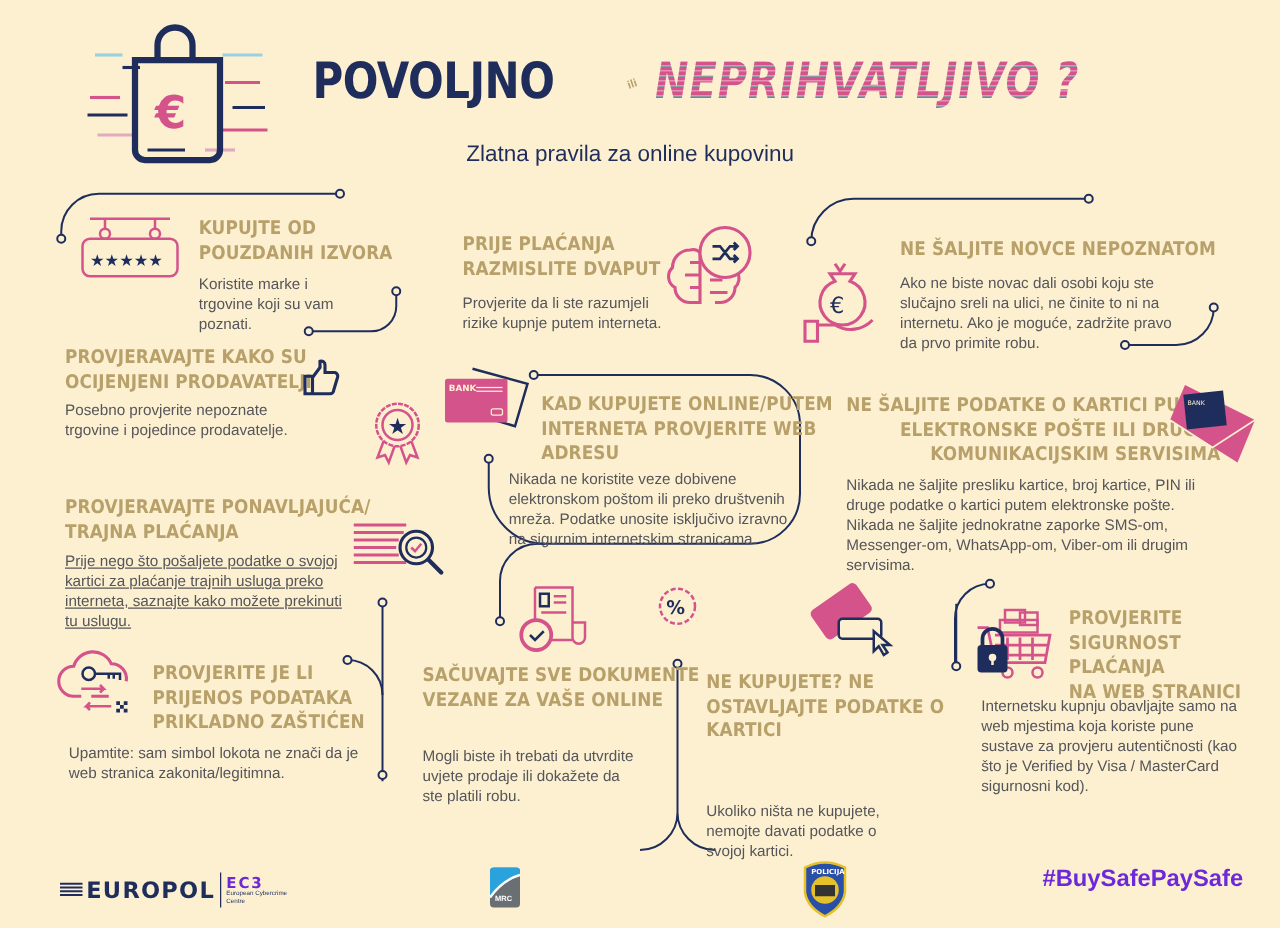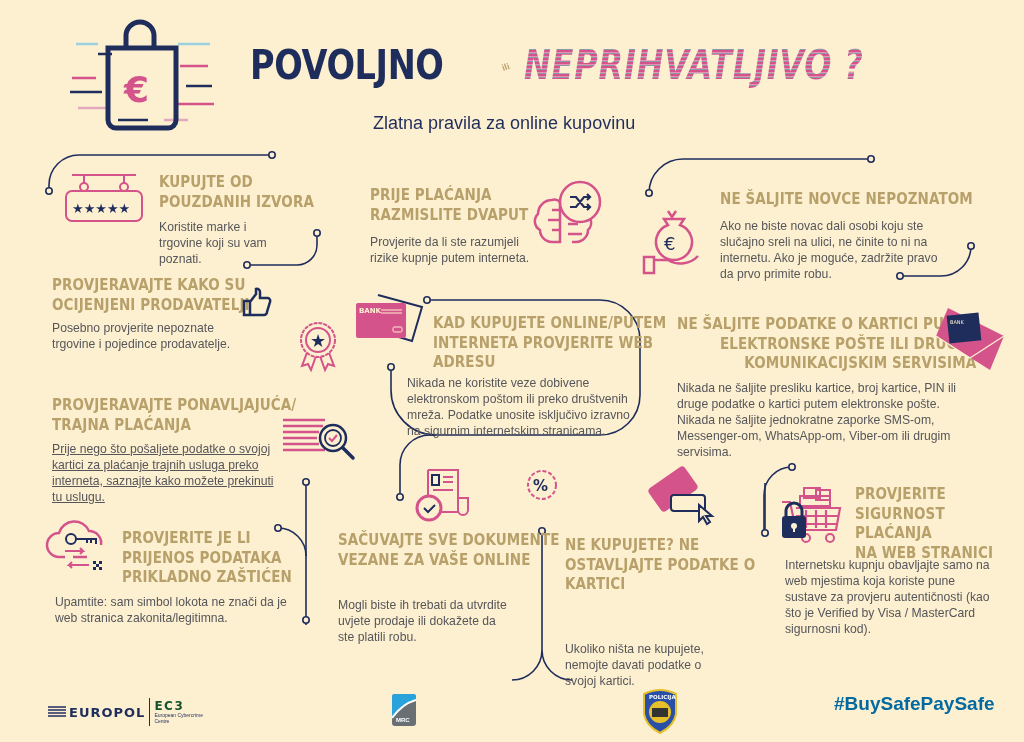--- a/index.html
+++ b/index.html
@@ -5,21 +5,21 @@
   html,body{margin:0;padding:0;}
   body{width:1024px;height:742px;background:#fdf0d1;position:relative;overflow:hidden;font-family:"Liberation Sans",sans-serif;}
   .abs{position:absolute;}
   .h{position:absolute;color:#b8a06a;font-family:"DejaVu Sans Condensed","DejaVu Sans",sans-serif;font-weight:bold;font-size:15px;line-height:19.5px;letter-spacing:0.1px;text-transform:uppercase;}
   .p{position:absolute;color:#56565a;font-family:"Liberation Sans",sans-serif;font-size:12.2px;line-height:16px;}
   .title-a{position:absolute;left:250px;top:42px;font-family:"DejaVu Sans","Liberation Sans",sans-serif;font-weight:bold;font-size:40px;color:#1f2d5c;letter-spacing:-0.5px;transform:scaleX(0.84);transform-origin:left;}
   .title-b{position:absolute;left:524px;top:42px;font-family:"DejaVu Sans","Liberation Sans",sans-serif;font-weight:bold;font-style:italic;font-size:40px;color:#d4538a;letter-spacing:1px;transform:scaleX(0.80);transform-origin:left;
     background:repeating-linear-gradient(180deg,#d4538a 0 2px,#e88fb2 2px 3px,#8d98a8 3px 4px);-webkit-background-clip:text;background-clip:text;-webkit-text-fill-color:transparent;}
   .ili{position:absolute;left:502px;top:62px;color:#b8a06a;font-size:9px;font-weight:bold;transform:rotate(-20deg);}
   .subtitle{position:absolute;left:373px;top:113px;font-family:"Liberation Sans",sans-serif;font-size:18px;color:#1f2d5c;}
-  .hashtag{position:absolute;left:834px;top:693px;font-family:"Liberation Sans",sans-serif;font-weight:bold;font-size:19px;color:#0369a1;}
+  .hashtag{position:absolute;left:834px;top:693px;font-family:"Liberation Sans",sans-serif;font-weight:bold;font-size:19px;color:#6d28d9;}
   svg{position:absolute;overflow:visible;}
 </style>
 </head>
 <body>
 
 <svg width="150" height="110" style="left:68px;top:20px;" viewBox="0 0 150 110">
   <g stroke-width="2.5">
     <line x1="8" y1="24" x2="30" y2="24" stroke="#9ad0df"></line>
       <line x1="30" y1="34" x2="44" y2="34" stroke="#1f2d5c"></line>
     <line x1="4" y1="58" x2="28" y2="58" stroke="#d4538a"></line>
@@ -251,24 +251,24 @@
 
 <div class="abs" style="left:48px;top:698px;display:flex;align-items:center;">
   <svg width="18" height="14" style="position:static;" viewBox="0 0 18 14">
     <g stroke="#1f2d5c" stroke-width="1.5">
         <line x1="0" y1="2" x2="18" y2="2"></line>
         <line x1="0" y1="5" x2="18" y2="5"></line>
         <line x1="0" y1="8" x2="18" y2="8"></line>
         <line x1="0" y1="11" x2="18" y2="11"></line>
       </g>
   </svg>
-  <span style="margin-left:3px;font-family:'DejaVu Sans',sans-serif;font-weight:bold;font-size:13px;letter-spacing:1px;color:#1f2d5c;">EUROPOL</span>
+  <span style="margin-left:3px;font-family:'DejaVu Sans',sans-serif;font-weight:bold;font-size:18px;letter-spacing:1px;color:#1f2d5c;">EUROPOL</span>
   <span style="display:inline-block;width:1px;height:28px;background:#1f2d5c;margin:0 4px 0 4px;"></span>
   <span style="display:flex;flex-direction:column;">
-    <span style="font-family:'DejaVu Sans',sans-serif;font-weight:bold;font-size:12px;letter-spacing:1.5px;color:#14532d;line-height:12px;">EC3</span>
+    <span style="font-family:'DejaVu Sans',sans-serif;font-weight:bold;font-size:12px;letter-spacing:1.5px;color:#6d28d9;line-height:12px;">EC3</span>
     <span style="font-size:5px;color:#1f2d5c;line-height:6px;">European Cybercrime</span>
     <span style="font-size:5px;color:#1f2d5c;line-height:6px;">Centre</span>
   </span>
 </div>
 
 <div class="abs" style="left:392px;top:694px;width:24px;height:32px;border-radius:3px;overflow:hidden;background:#6a6f74;">
   <svg width="24" height="32" style="left:0;top:0;" viewBox="0 0 24 32">
     <path d="M0 0 H24 V6 Q10 10 0 24 Z" fill="#2aa3dc"></path>
     <path d="M0 24 Q10 10 24 6" fill="none" stroke="#fff" stroke-width="2"></path>
   </svg>

